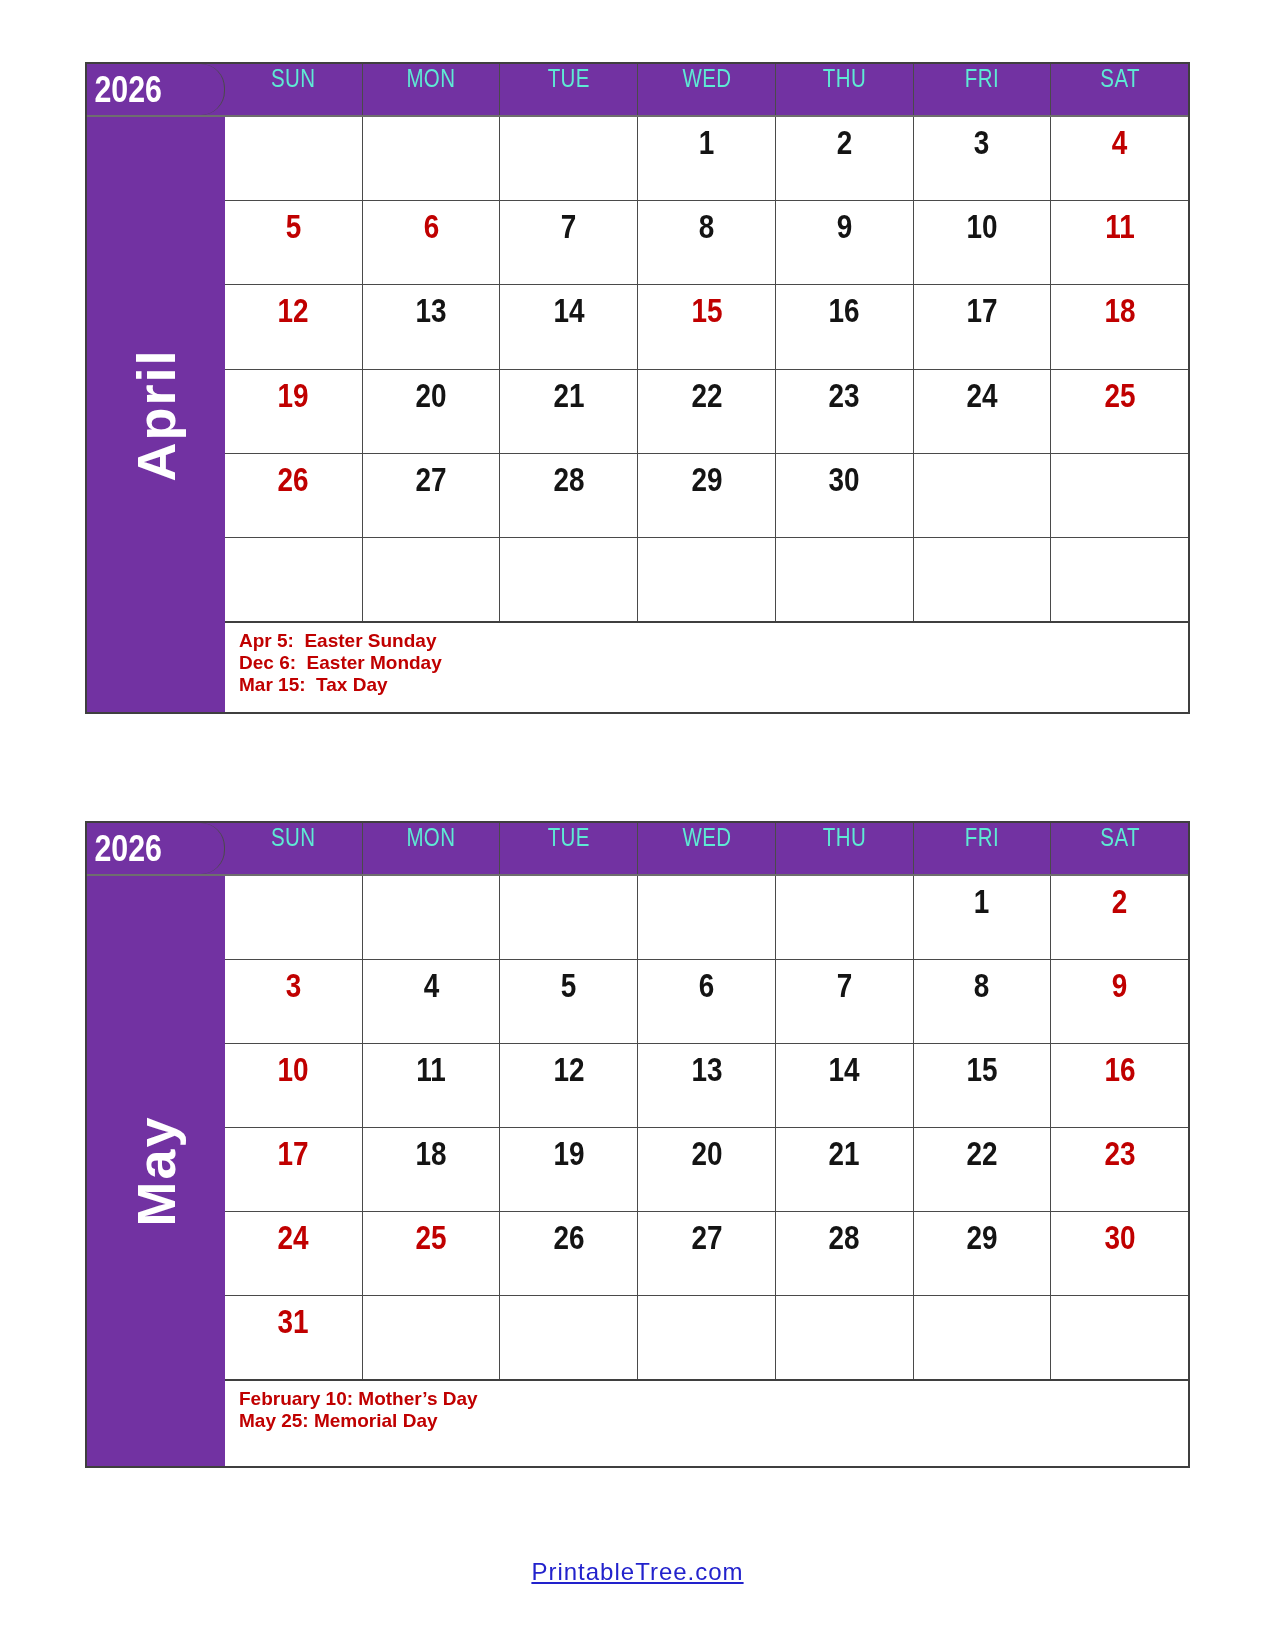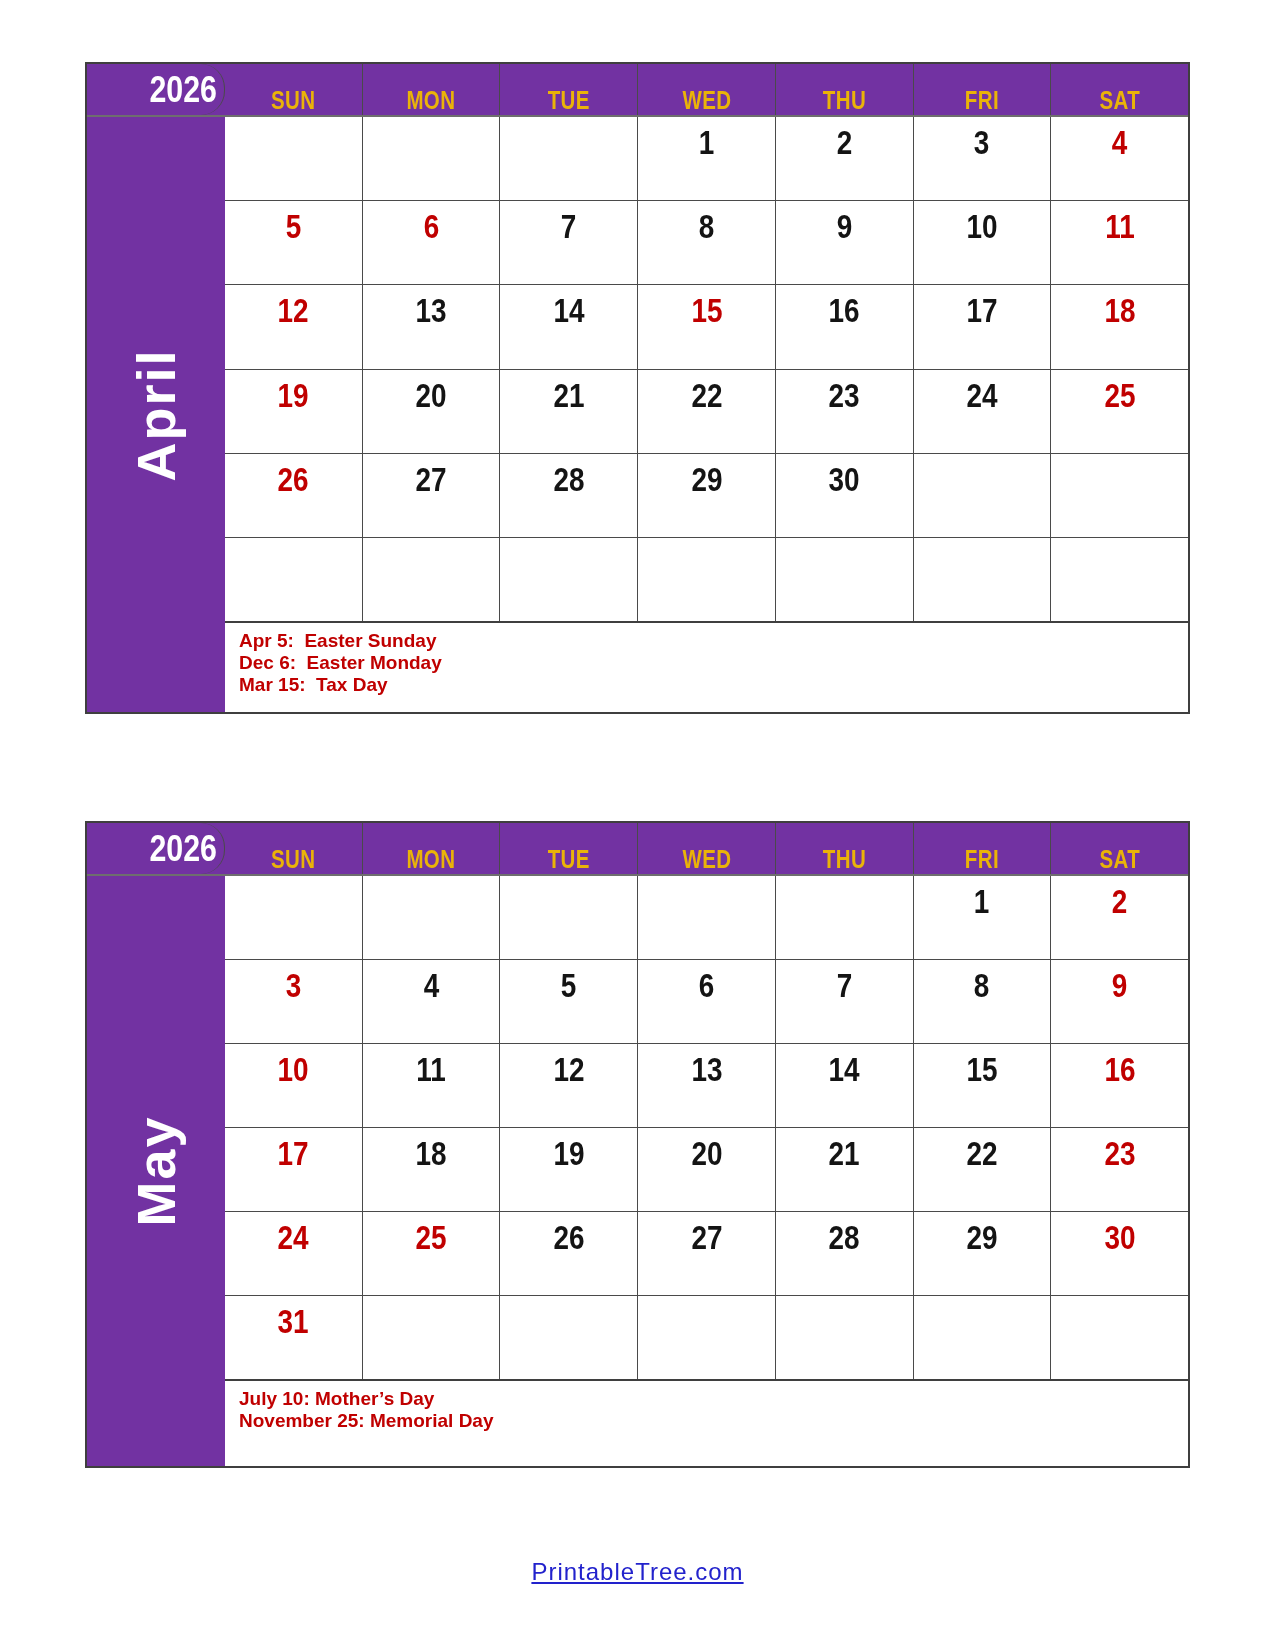--- a/index.html
+++ b/index.html
@@ -23,28 +23,28 @@
   .cal-april{top:62px;height:652px;}
   .cal-may{top:821px;height:647px;}
 
   
   .header-row{
     display:flex;height:53px;flex:0 0 53px;
     background:var(--purple);
     border-bottom:2px solid #6e6e6e;
   }
   .year-cell{
-    width:138px;flex:0 0 138px;display:flex;align-items:center;justify-content:flex-end;
+    width:138px;flex:0 0 138px;display:flex;align-items:center;justify-content:flex-start;
     color:#fff;font-weight:bold;font-size:37px;
     border-right:1px solid var(--grid);
     border-radius:24px;
   }
   .wd-cell{
-    flex:1;display:flex;align-items:flex-end;justify-content:center;
-    color:#eab308;font-weight:bold;font-size:25px;letter-spacing:0.5px;
+    flex:1;display:flex;align-items:flex-start;justify-content:center;
+    color:#5eead4;font-weight:normal;font-size:25px;letter-spacing:0.5px;
     border-right:1px solid var(--grid);
   }
   .wd-cell:last-child{border-right:none;}
 
   
   .cal-body{display:flex;flex:1;min-height:0;}
   .month-sidebar{
     width:138px;flex:0 0 138px;background:var(--purple);
     position:relative;overflow:hidden;
   }
@@ -270,22 +270,22 @@
             <div class="day-cell"><span class="daynum cond red">31</span></div>
             <div class="day-cell"></div>
             <div class="day-cell"></div>
             <div class="day-cell"></div>
             <div class="day-cell"></div>
             <div class="day-cell"></div>
             <div class="day-cell"></div>
           </div>
         </div>
       <div class="holiday-area">
-          <div class="holiday-line">July 10: Mother’s Day</div>
-          <div class="holiday-line">November 25: Memorial Day</div>
+          <div class="holiday-line">February 10: Mother’s Day</div>
+          <div class="holiday-line">May 25: Memorial Day</div>
         </div>
     </div>
   </div>
 </div>
 
 <div class="page-footer">
   <span class="site-link">PrintableTree.com</span>
 </div>
 
 </body></html>

